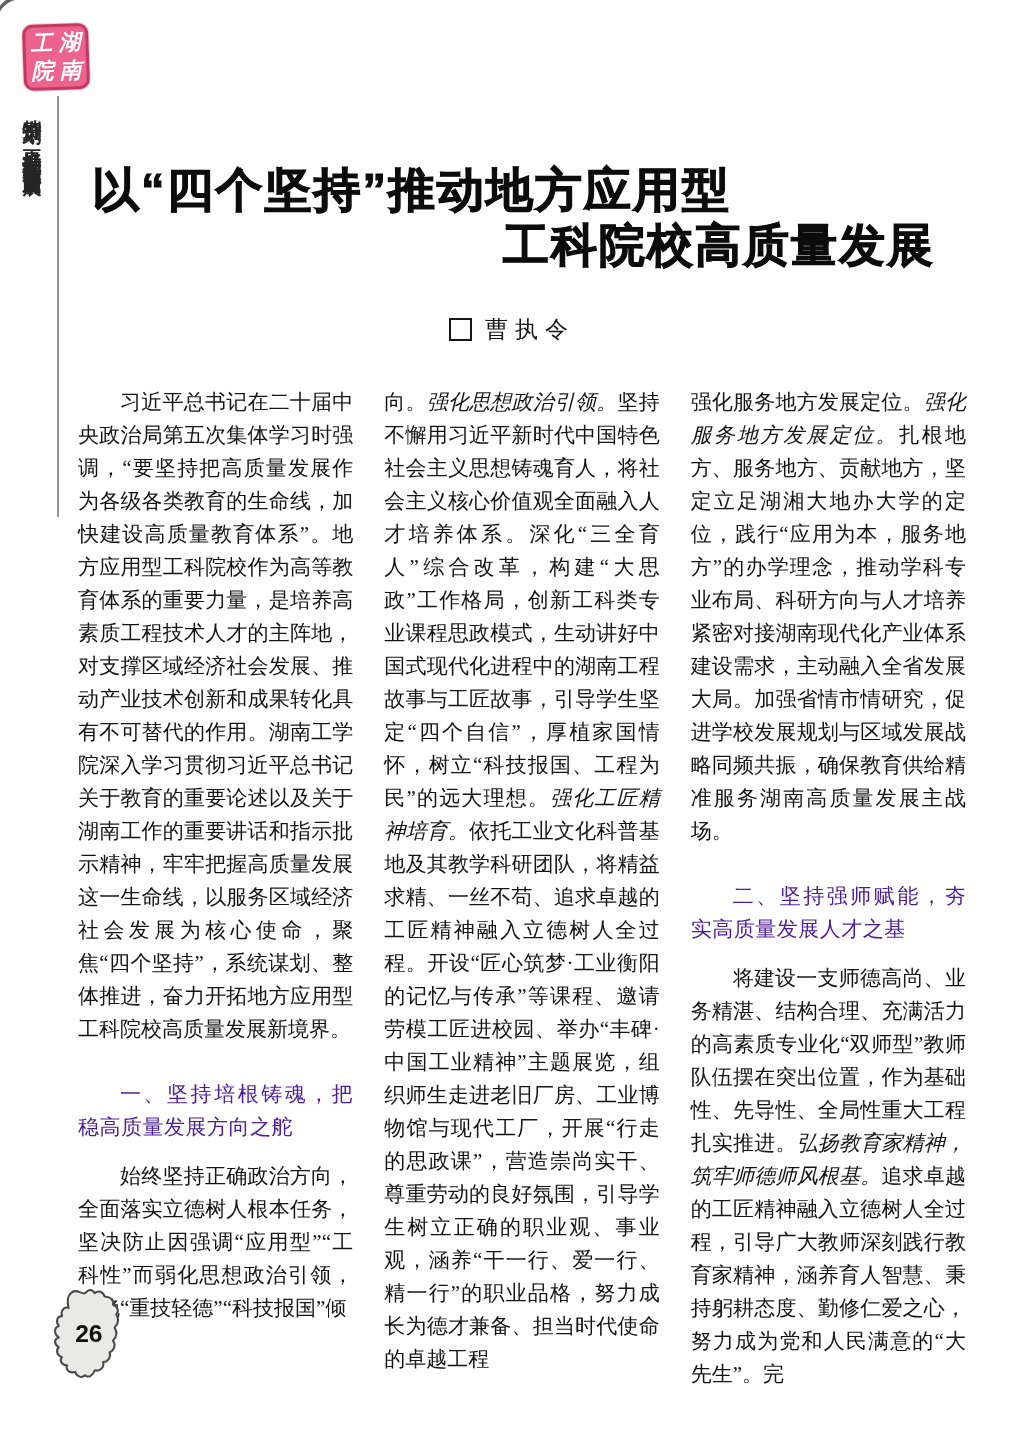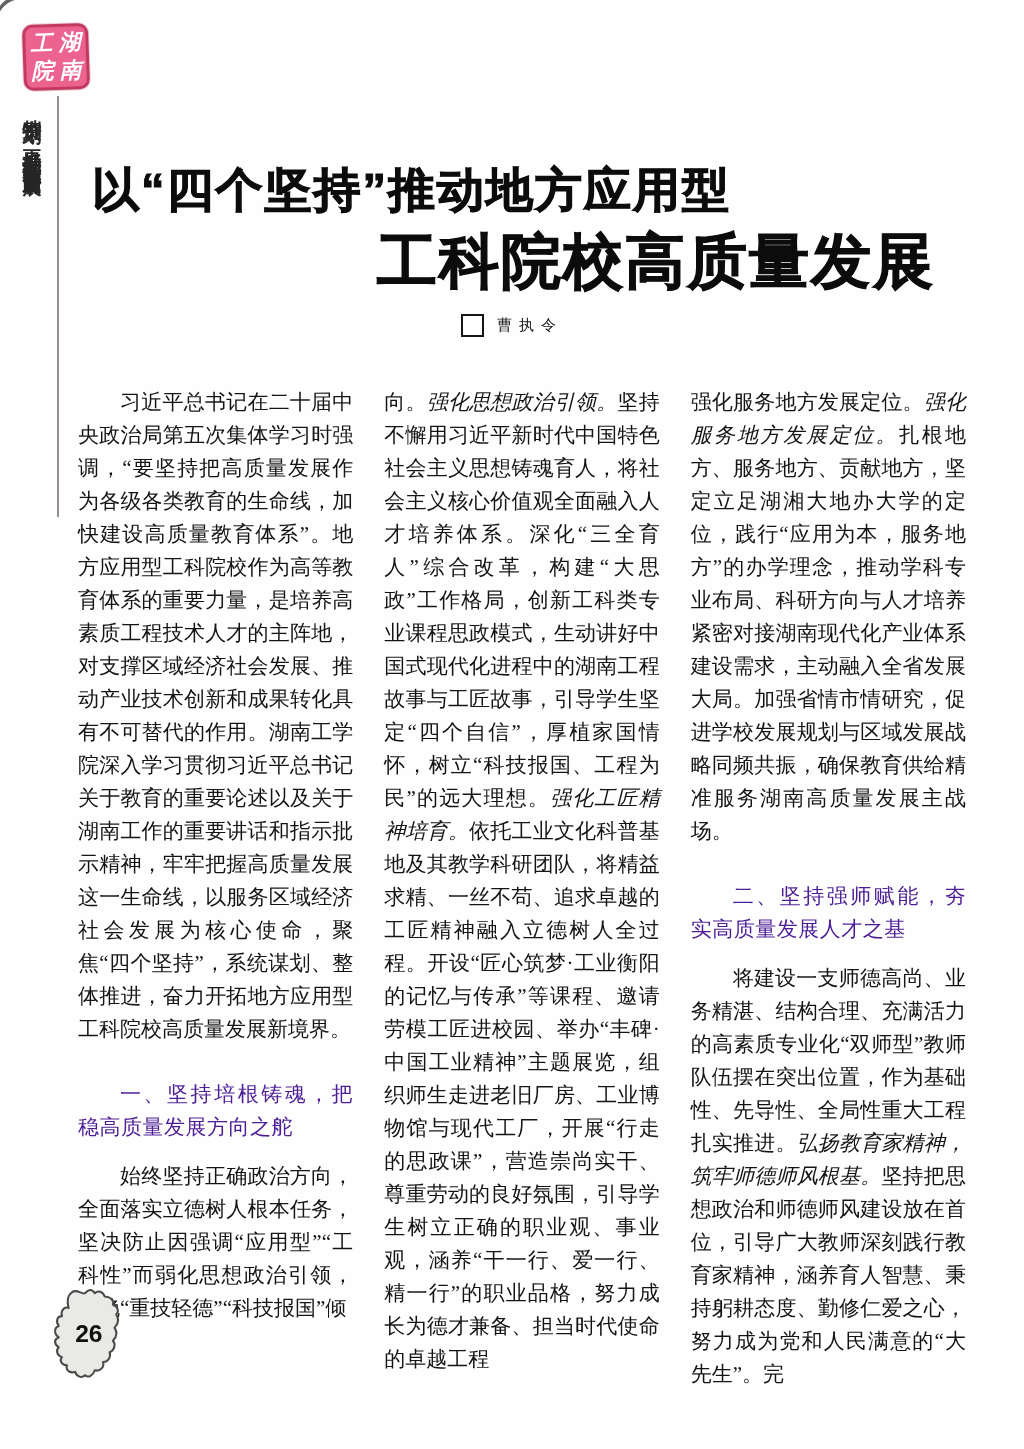--- a/index.html
+++ b/index.html
@@ -35,29 +35,29 @@
     font-size:19px;letter-spacing:2px;color:#262626;white-space:nowrap;
   }
   
   .title-block{position:absolute;left:92px;top:162px;width:843px;}
   .title-line{
     font-family:"Liberation Sans",sans-serif;font-weight:900;color:#0c0c0c;
     font-size:47px;letter-spacing:2px;line-height:1.2;
     -webkit-text-stroke:1px #0c0c0c;
   }
   .title-line.l1{text-align:left;}
-  .title-line.l2{text-align:right;font-size:60px;margin-top:8px;}
+  .title-line.l2{text-align:right;font-size:46px;}
   
   .author-row{
     position:absolute;left:0;top:314px;width:1024px;
     display:flex;justify-content:center;align-items:center;gap:13px;
   }
   .author-square{width:19px;height:19px;border:2px solid #161616;background:transparent;}
   .author-name{
-    font-family:"Liberation Serif",serif;font-size:15px;color:#161616;letter-spacing:7px;
+    font-family:"Liberation Serif",serif;font-size:23px;color:#161616;letter-spacing:7px;
   }
   
   .columns{
     position:absolute;left:78px;top:386px;width:888px;display:flex;gap:31px;
   }
   .col{
     flex:1;min-width:0;font-size:21px;line-height:33px;color:#141414;
     text-align:justify;
   }
   .blk{margin:0;}
@@ -107,21 +107,21 @@
         <p class="blk para indent"><span>习近平总书记在二十届中央政治局第五次集体学习时强调，“要坚持把高质量发展作为各级各类教育的生命线，加快建设高质量教育体系”。地方应用型工科院校作为高等教育体系的重要力量，是培养高素质工程技术人才的主阵地，对支撑区域经济社会发展、推动产业技术创新和成果转化具有不可替代的作用。湖南工学院深入学习贯彻习近平总书记关于教育的重要论述以及关于湖南工作的重要讲话和指示批示精神，牢牢把握高质量发展这一生命线，以服务区域经济社会发展为核心使命，聚焦“四个坚持”，系统谋划、整体推进，奋力开拓地方应用型工科院校高质量发展新境界。</span></p>
         <p class="blk heading indent"><span>一、坚持培根铸魂，把稳高质量发展方向之舵</span></p>
         <p class="blk para indent"><span>始终坚持正确政治方向，全面落实立德树人根本任务，坚决防止因强调“应用型”“工科性”而弱化思想政治引领，杜绝“重技轻德”“科技报国”倾</span></p>
       </div>
     <div class="col">
         <p class="blk para"><span>向。</span><span class="em">强化思想政治引领。</span><span>坚持不懈用习近平新时代中国特色社会主义思想铸魂育人，将社会主义核心价值观全面融入人才培养体系。深化“三全育人”综合改革，构建“大思政”工作格局，创新工科类专业课程思政模式，生动讲好中国式现代化进程中的湖南工程故事与工匠故事，引导学生坚定“四个自信”，厚植家国情怀，树立“科技报国、工程为民”的远大理想。</span><span class="em">强化工匠精神培育。</span><span>依托工业文化科普基地及其教学科研团队，将精益求精、一丝不苟、追求卓越的工匠精神融入立德树人全过程。开设“匠心筑梦·工业衡阳的记忆与传承”等课程、邀请劳模工匠进校园、举办“丰碑·中国工业精神”主题展览，组织师生走进老旧厂房、工业博物馆与现代工厂，开展“行走的思政课”，营造崇尚实干、尊重劳动的良好氛围，引导学生树立正确的职业观、事业观，涵养“干一行、爱一行、精一行”的职业品格，努力成长为德才兼备、担当时代使命的卓越工程</span></p>
       </div>
     <div class="col">
         <p class="blk para"><span>强化服务地方发展定位。</span><span class="em">强化服务地方发展定位。</span><span>扎根地方、服务地方、贡献地方，坚定立足湖湘大地办大学的定位，践行“应用为本，服务地方”的办学理念，推动学科专业布局、科研方向与人才培养紧密对接湖南现代化产业体系建设需求，主动融入全省发展大局。加强省情市情研究，促进学校发展规划与区域发展战略同频共振，确保教育供给精准服务湖南高质量发展主战场。</span></p>
         <p class="blk heading indent"><span>二、坚持强师赋能，夯实高质量发展人才之基</span></p>
-        <p class="blk para indent"><span>将建设一支师德高尚、业务精湛、结构合理、充满活力的高素质专业化“双师型”教师队伍摆在突出位置，作为基础性、先导性、全局性重大工程扎实推进。</span><span class="em">弘扬教育家精神，筑牢师德师风根基。</span><span>坚持把思想政治和师德师风建设放在首位，引导广大教师深刻践行教育家精神，涵养育人智慧、秉持躬耕态度、勤修仁爱之心，努力成为党和人民满意的“大先生”。完</span></p>
+        <p class="blk para indent"><span>将建设一支师德高尚、业务精湛、结构合理、充满活力的高素质专业化“双师型”教师队伍摆在突出位置，作为基础性、先导性、全局性重大工程扎实推进。</span><span class="em">弘扬教育家精神，筑牢师德师风根基。</span><span>追求卓越的工匠精神融入立德树人全过程，引导广大教师深刻践行教育家精神，涵养育人智慧、秉持躬耕态度、勤修仁爱之心，努力成为党和人民满意的“大先生”。完</span></p>
       </div>
   </div>
 
   <div class="page-badge">
     <svg viewBox="0 0 100 120">
       <path d="M34,8 C40,3 46,11 50,9 C54,5 58,3 62,9 C66,5 72,7 74,13 C80,13 86,17 84,23 C90,25 92,31 88,35 C92,41 90,47 86,51 C90,57 88,63 84,67 C88,71 86,79 80,81 C82,87 78,93 72,93 C74,99 68,105 62,103 C60,109 54,113 50,109 C46,113 40,111 38,105 C32,107 26,103 28,97 C22,97 18,91 22,87 C16,85 14,79 18,75 C12,71 12,65 18,63 C12,59 12,51 18,49 C14,43 16,37 22,37 C20,31 24,25 30,27 C28,19 28,12 34,8 Z" fill="#e9e9e6" stroke="#4a4a4a" stroke-width="2.5" stroke-linejoin="round"></path>
       <text class="badge-num" x="38" y="68">26</text>
     </svg>
   </div>
 

